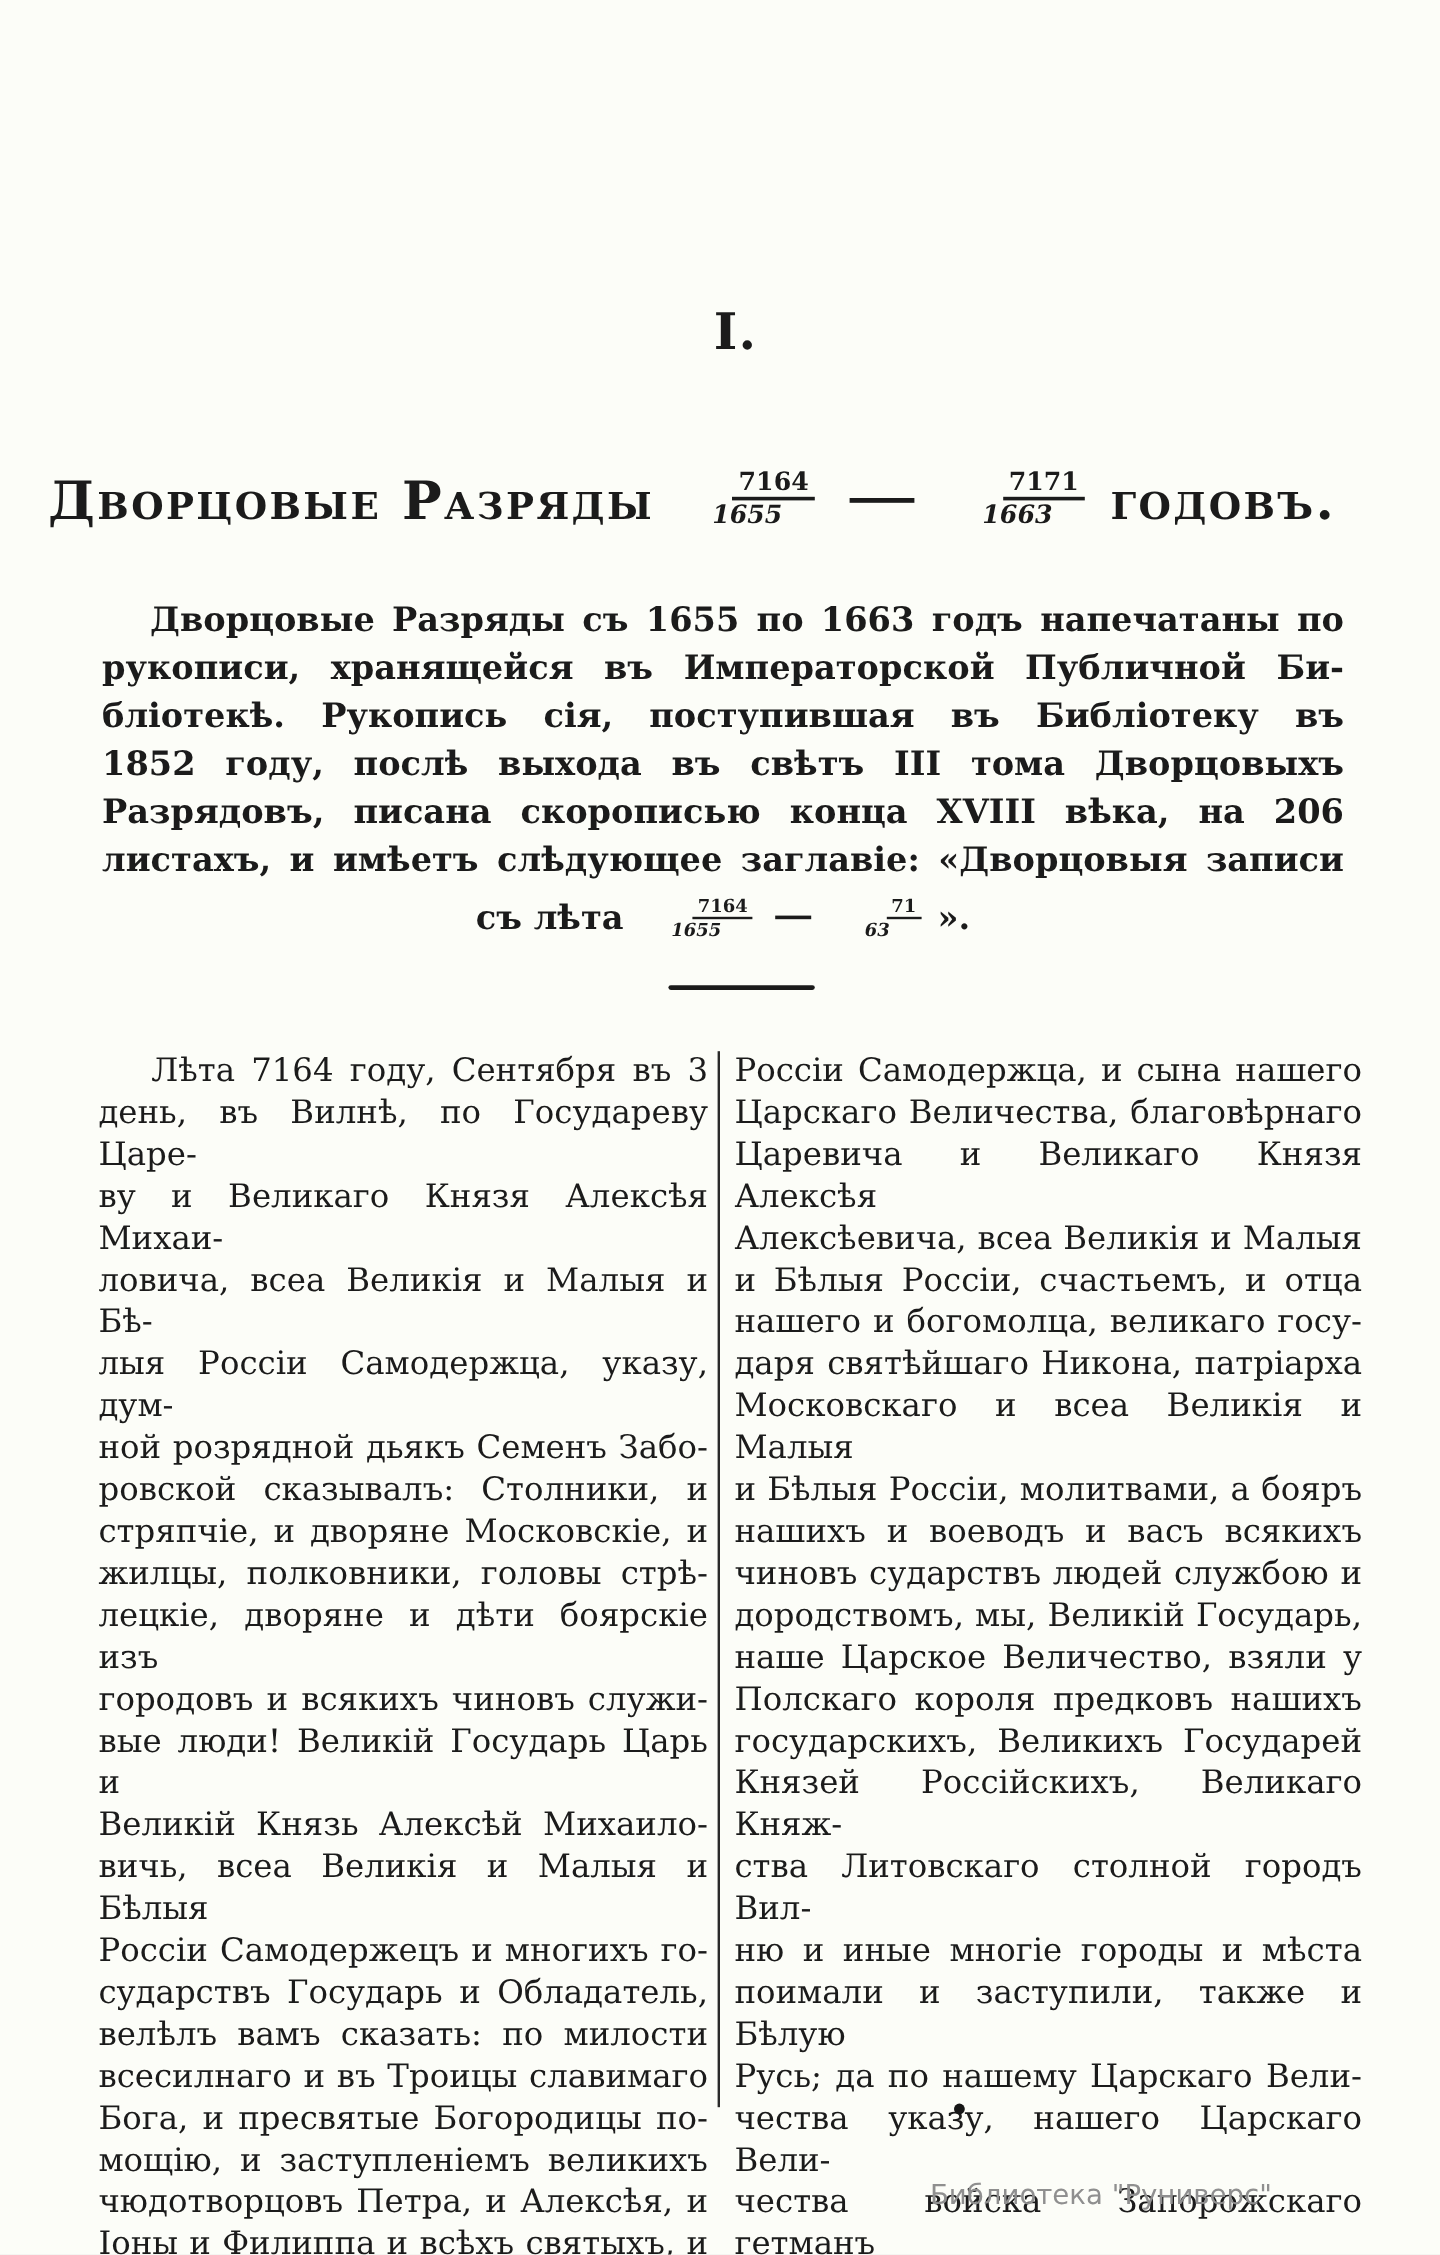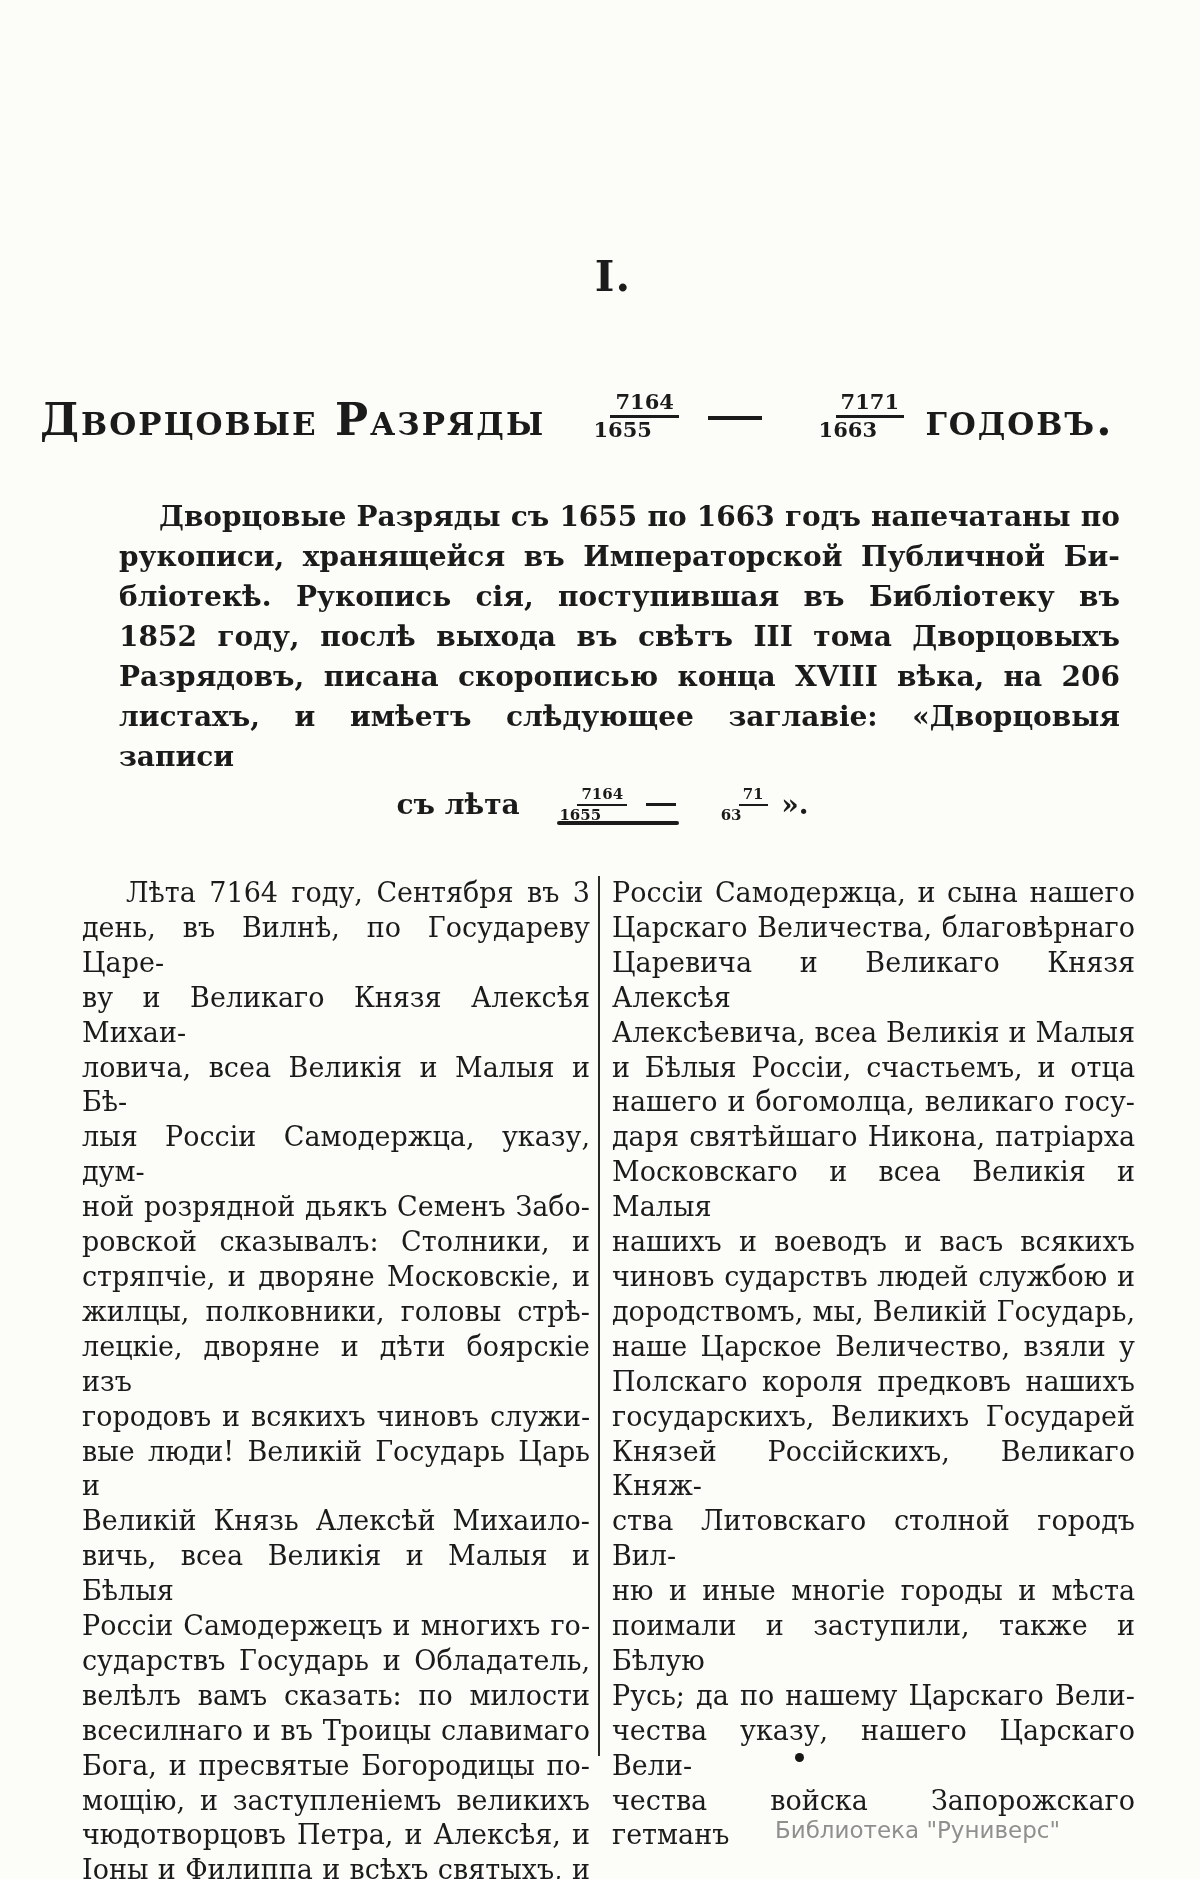--- a/index.html
+++ b/index.html
@@ -22,34 +22,34 @@
     font-variant:small-caps; letter-spacing:2px; line-height:52px;
     white-space:nowrap;
   }
   .title .tword { vertical-align:middle; }
   .frac {
     display:inline-block; vertical-align:middle; text-align:center;
     font-variant:normal; letter-spacing:0; font-weight:bold;
     font-size:21px; line-height:1.08; margin:0 4px; position:relative; top:-3px;
   }
   .frac .num { display:block; border-bottom:3px solid #1b1b1b; padding:0 5px 1px;margin-left:44px; }
-  .frac .den { display:block; padding-top:1px; }
+  .frac .den { display:block; padding-top:1px;font-style:italic; }
   .fdash {
     display:inline-block; vertical-align:middle; width:54px; height:0;
     border-top:4px solid #1b1b1b; margin:0 8px; position:relative; top:-2px;
   }
   .frac.small { font-size:15px; top:-2px; }
   .frac.small .num { border-bottom-width:2px; padding:0 4px 1px; }
   .fdash.small { width:30px; border-top-width:3px; margin:0 5px; }
   
   .intro {
     position:absolute; top:497px; left:85px; width:1035px;
     font-size:28px; font-weight:bold; line-height:40px;
   }
-  .intro .jline { text-align:justify; text-align-last:justify;margin-left:34px; }
+  .intro .jline { text-align:justify; text-align-last:justify; }
   .intro .intro-lines .jline:first-child { text-indent:40px; }
   .intro-center { text-align:center; margin-top:8px; font-size:28px; font-weight:bold; }
   
   .rule {
     position:absolute; top:821px; left:557px; width:122px; height:4px;
     background:#1b1b1b; border-radius:2px;
   }
   
   .colsep { position:absolute; top:876px; left:598px; width:2px; height:880px; background:#2a2a2a; }
   .col { position:absolute; top:876px; font-size:27px; line-height:34.9px; }
@@ -130,20 +130,21 @@
 
   <div class="col col-right">
       <div class="cline">Россіи Самодержца, и сына нашего</div>
       <div class="cline">Царскаго Величества, благовѣрнаго</div>
       <div class="cline">Царевича и Великаго Князя Алексѣя</div>
       <div class="cline">Алексѣевича, всеа Великія и Малыя</div>
       <div class="cline">и Бѣлыя Россіи, счастьемъ, и отца</div>
       <div class="cline">нашего и богомолца, великаго госу-</div>
       <div class="cline">даря святѣйшаго Никона, патріарха</div>
       <div class="cline">Московскаго и всеа Великія и Малыя</div>
+      <div class="cline">и Бѣлыя Россіи, молитвами, а бояръ</div>
       <div class="cline">нашихъ и воеводъ и васъ всякихъ</div>
       <div class="cline">чиновъ сударствъ людей службою и</div>
       <div class="cline">дородствомъ, мы, Великій Государь,</div>
       <div class="cline">наше Царское Величество, взяли у</div>
       <div class="cline">Полскаго короля предковъ нашихъ</div>
       <div class="cline">государскихъ, Великихъ Государей</div>
       <div class="cline">Князей Россійскихъ, Великаго Княж-</div>
       <div class="cline">ства Литовскаго столной городъ Вил-</div>
       <div class="cline">ню и иные многіе городы и мѣста</div>
       <div class="cline">поимали и заступили, также и Бѣлую</div>

